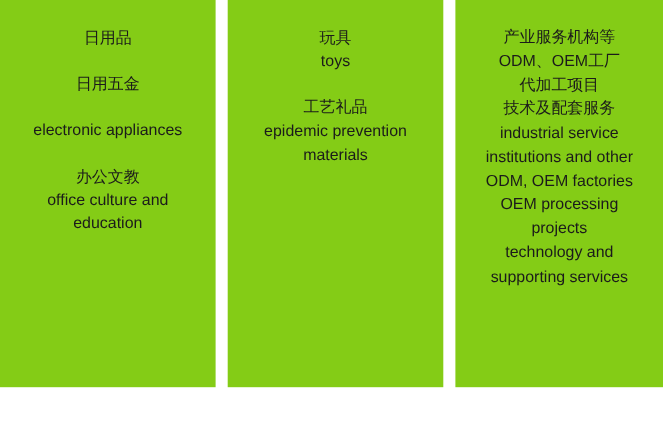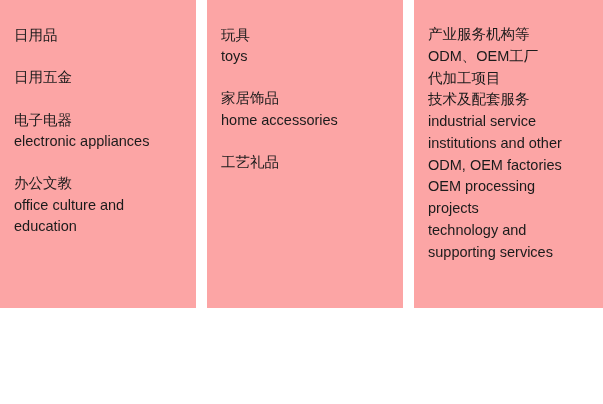--- a/index.html
+++ b/index.html
@@ -14,24 +14,25 @@
     overflow: hidden;
   }
   #board {
     position: relative;
     width: 603px;
     height: 404px;
     display: flex;
     gap: 0;
   }
   .column {
-    background: #fca5a5;
+    background: #84cc16;
     box-sizing: border-box;
     padding: 24px 14px 10px 14px;
-    height: 308px;
+    height: 352px;
+    text-align: center;
   }
   .col-1 { width: 196px; margin-right: 11px; }
   .col-2 { width: 196px; margin-right: 11px; }
   .col-3 { width: 189px; }
   .entry {
     margin-bottom: 20px;
   }
   .entry:last-child { margin-bottom: 0; }
   .cn {
     font-size: 14.5px;
@@ -54,43 +55,40 @@
 <div id="board">
 
   <div class="column col-1">
     <div class="entry">
       <div class="cn">日用品</div>
     </div>
     <div class="entry">
       <div class="cn">日用五金</div>
     </div>
     <div class="entry">
-      <div class="cn">电子电器</div>
       <div class="en">electronic appliances</div>
     </div>
     <div class="entry">
       <div class="cn">办公文教</div>
       <div class="en">office culture and
 education</div>
     </div>
   </div>
 
   <div class="column col-2">
     <div class="entry">
       <div class="cn">玩具</div>
       <div class="en">toys</div>
     </div>
     <div class="entry">
     </div>
     <div class="entry">
-      <div class="cn">家居饰品</div>
-      <div class="en">home accessories</div>
-    </div>
-    <div class="entry">
       <div class="cn">工艺礼品</div>
+      <div class="en">epidemic prevention
+materials</div>
     </div>
   </div>
 
   <div class="column col-3">
     <div class="entry">
       <div class="cn">产业服务机构等
 ODM、OEM工厂
 代加工项目
 技术及配套服务</div>
       <div class="en">industrial service

